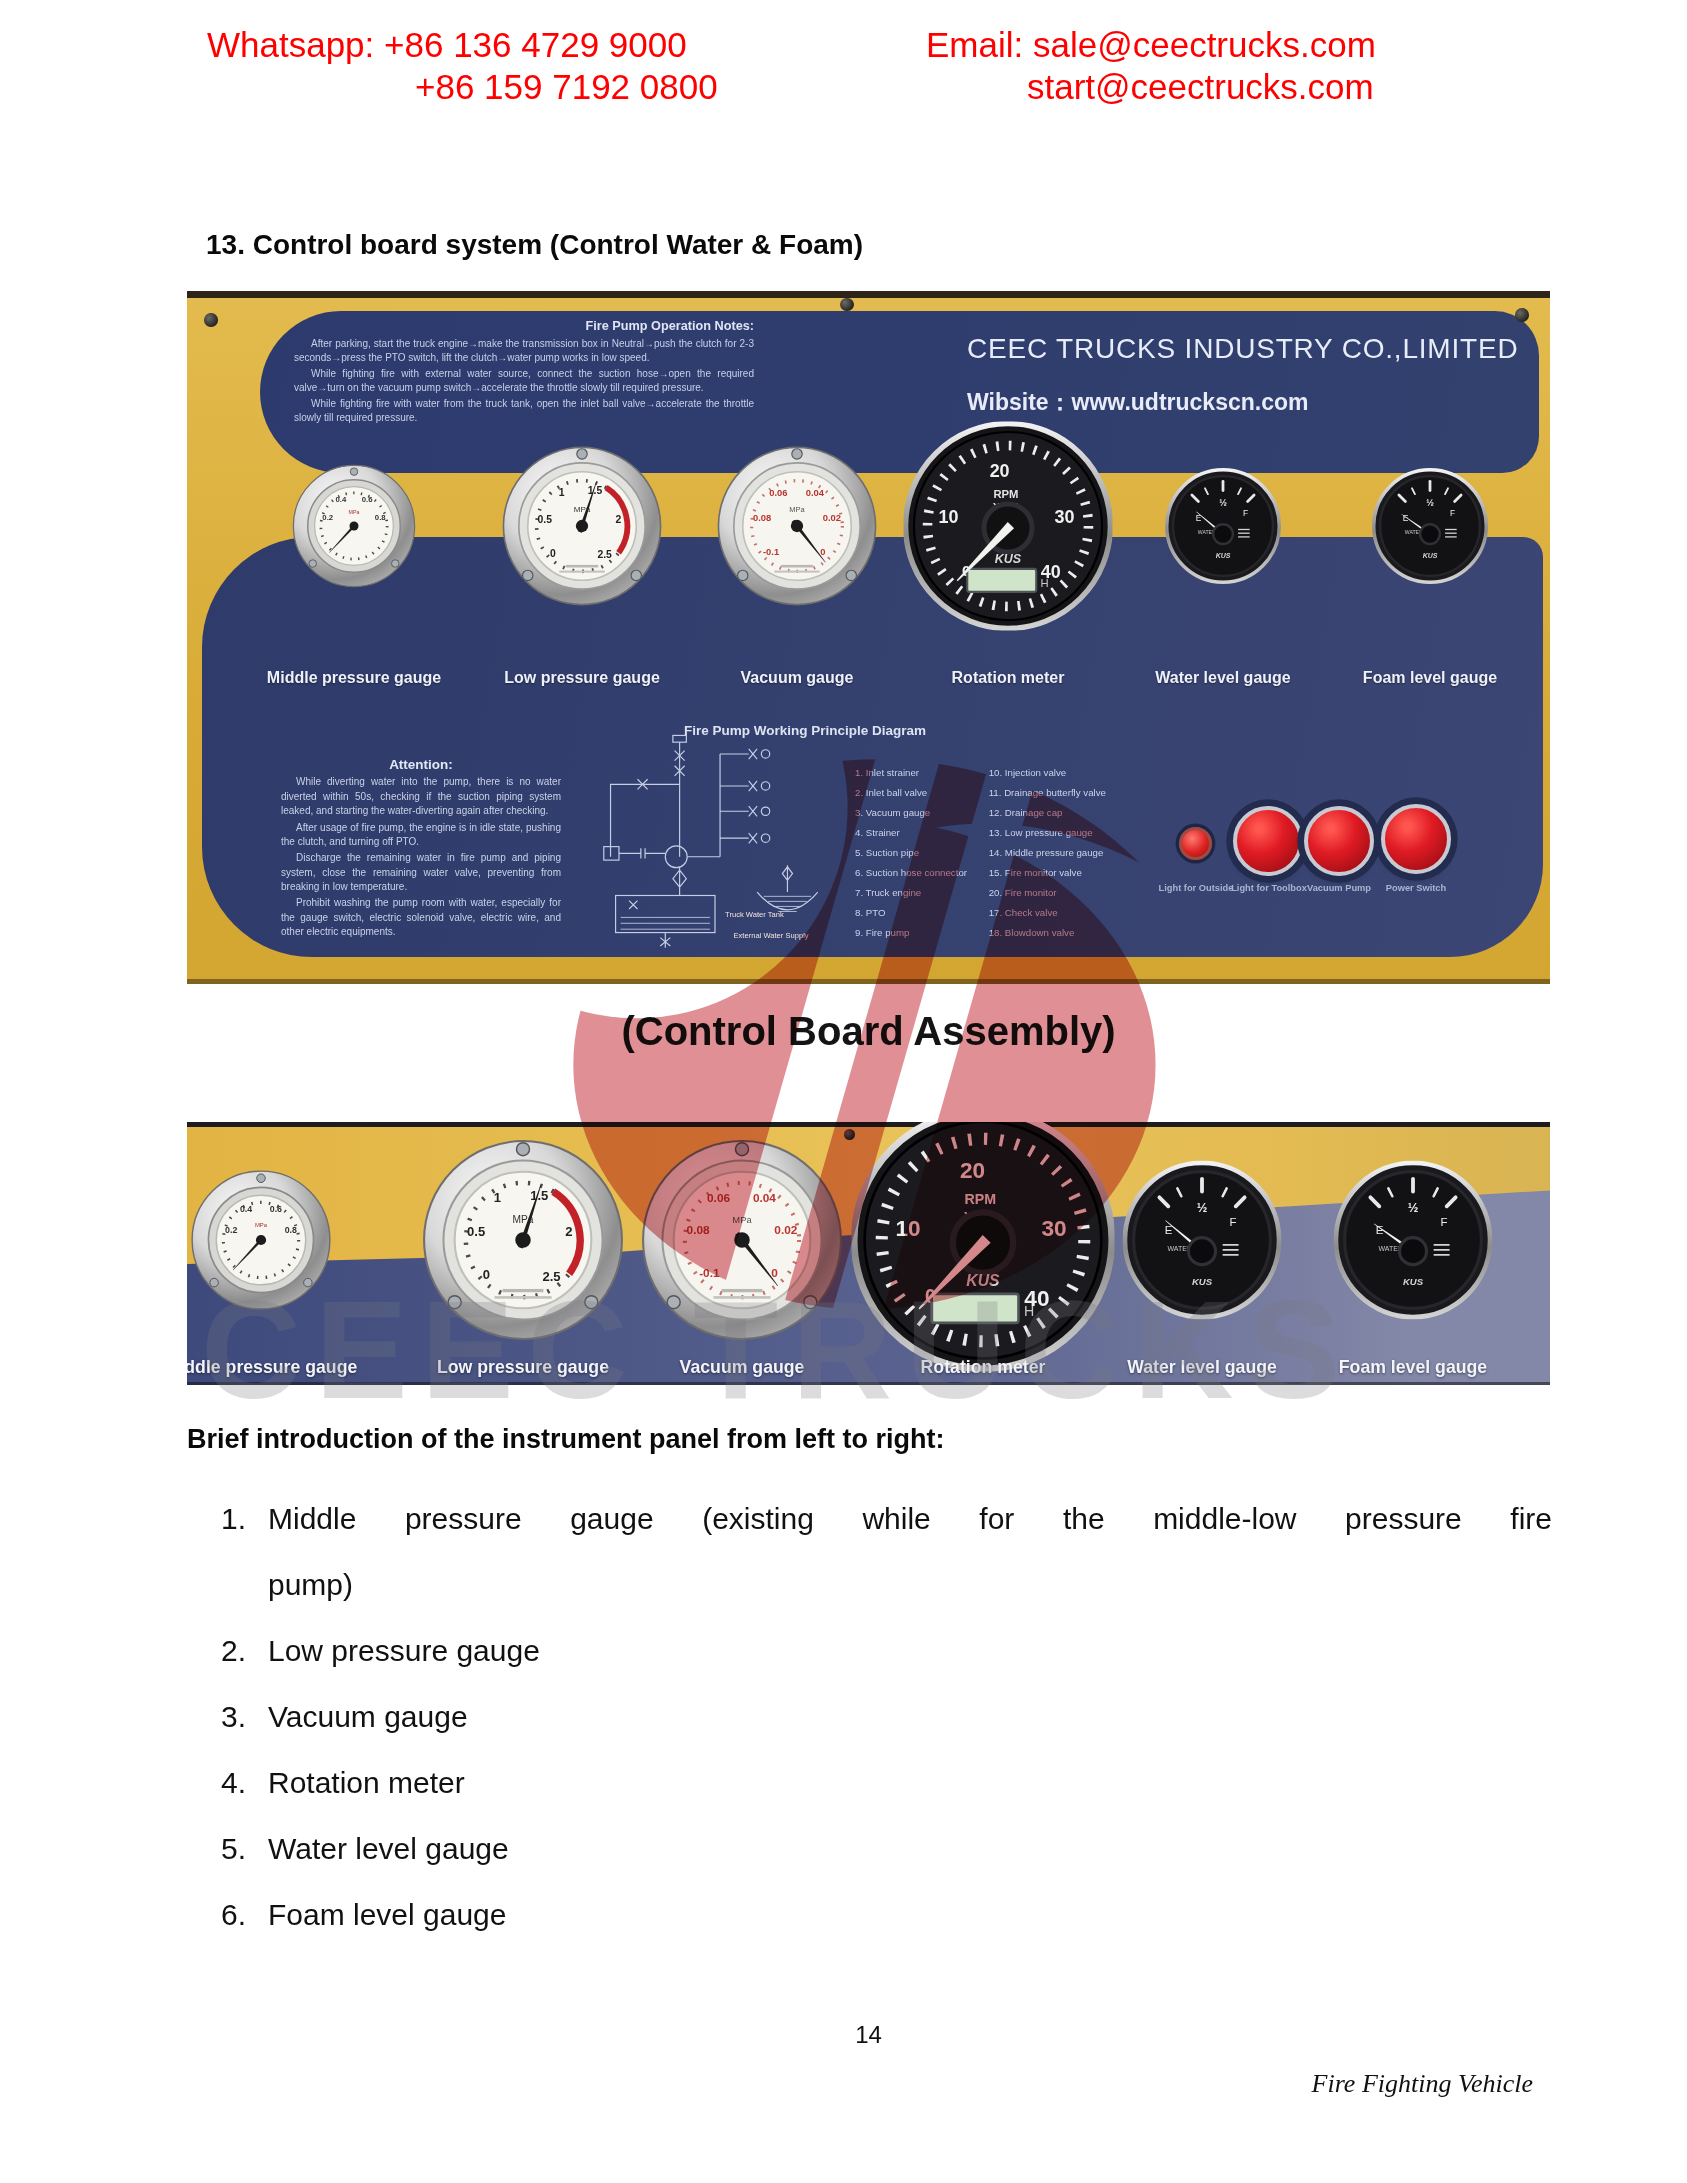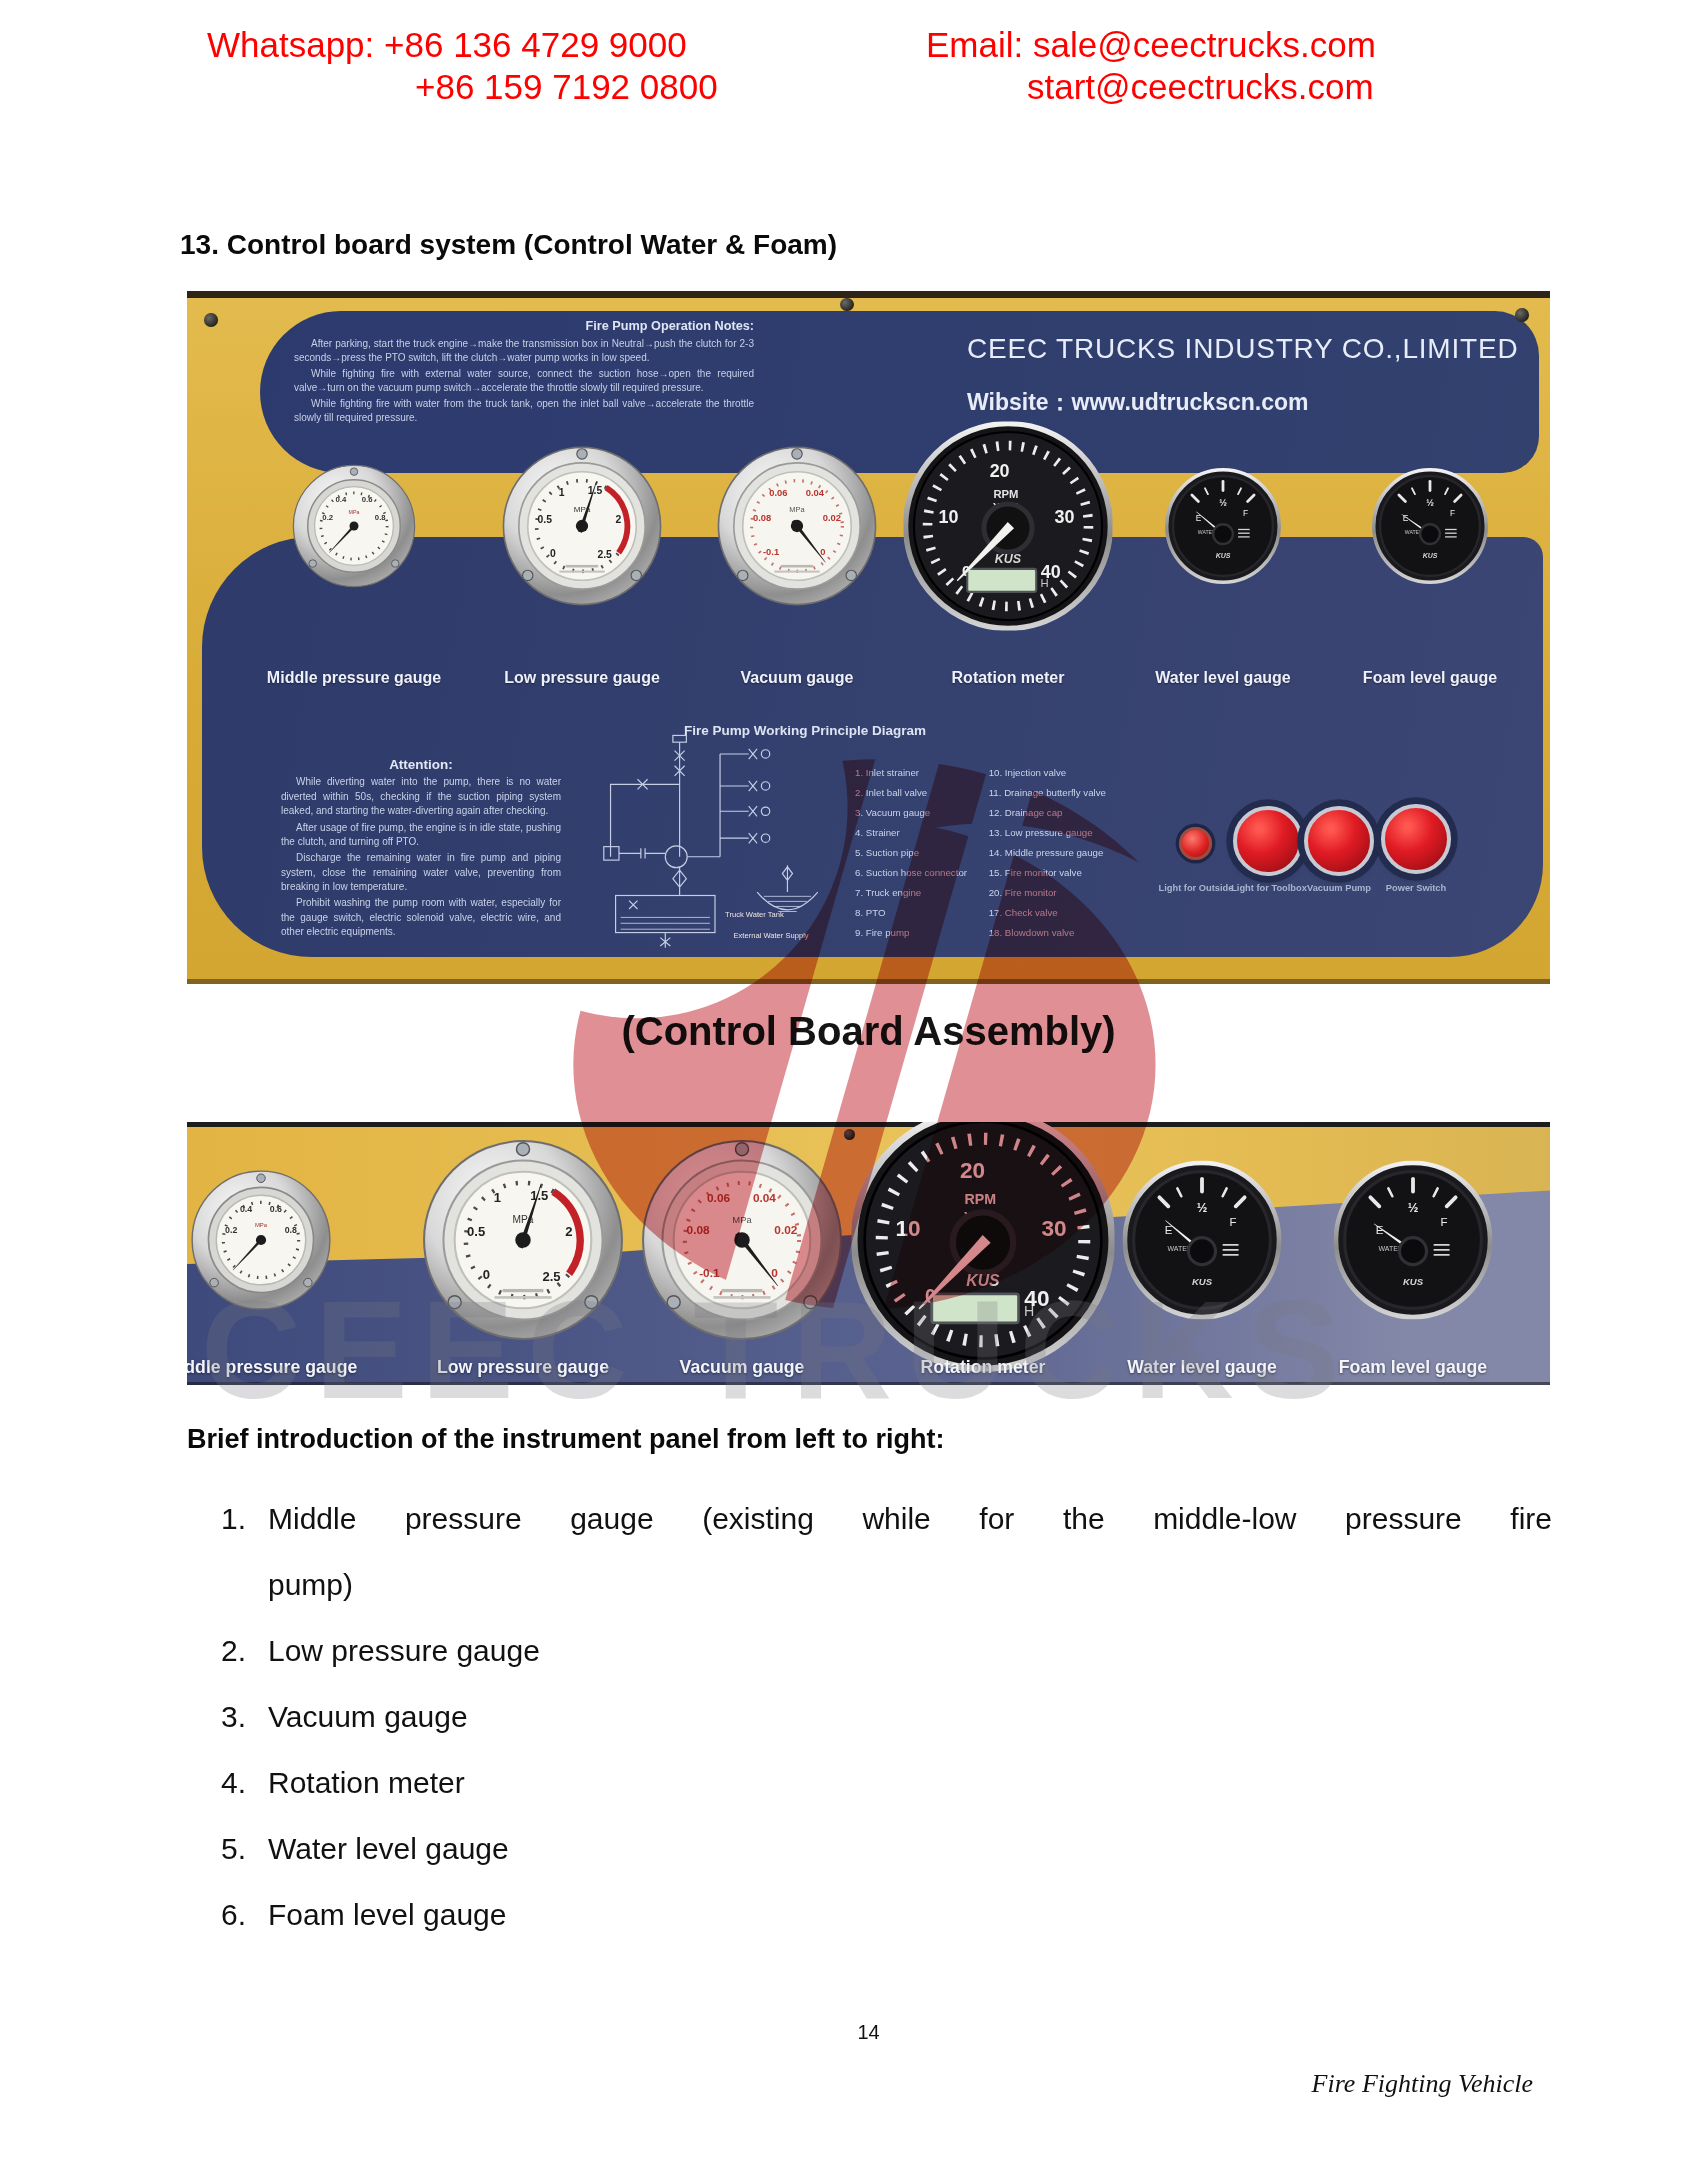--- a/index.html
+++ b/index.html
@@ -13,21 +13,21 @@
 
   
   .h-section{position:absolute;font-size:28px;font-weight:bold;color:#0a0a0a;white-space:nowrap;}
   .caption{position:absolute;left:187px;width:1363px;text-align:center;font-size:40px;font-weight:bold;color:#141414;}
   .intro-h{position:absolute;font-size:27px;font-weight:bold;color:#0a0a0a;white-space:nowrap;}
   .olist{position:absolute;left:221px;top:1486px;width:1331px;}
   .olist .row{display:flex;align-items:flex-start;font-size:30px;color:#111;line-height:66px;}
   .olist .num{width:47px;flex:0 0 47px;text-align:left;}
   .olist .itx{flex:1;}
   .just1{text-align:justify;-moz-text-align-last:justify;text-align-last:justify;}
-  .pgnum{position:absolute;left:187px;width:1363px;top:2021px;text-align:center;font-size:20px;color:#111;}
+  .pgnum{position:absolute;left:187px;width:1363px;top:2021px;text-align:center;font-size:24px;color:#111;}
   .footer{position:absolute;right:154px;top:2069px;font-size:26px;font-style:italic;font-family:"Liberation Serif",serif;color:#101010;}
 
   
   .photo1{position:absolute;left:187px;top:291px;width:1363px;height:693px;background:linear-gradient(#e3bb4e,#d8ab36 60%,#d3a531);overflow:hidden;}
   .photo1 .edge-top{position:absolute;left:0;top:0;width:100%;height:6.7px;background:#2e2518;}
   .photo1 .edge-bot{position:absolute;left:0;bottom:0;width:100%;height:5px;background:rgba(60,45,15,.55);}
   .p1-toppanel{position:absolute;left:73px;top:20px;width:1279px;height:162px;background:linear-gradient(100deg,#2c3a6e,#33416f);border-radius:84px 46px 38px 84px;}
   .p1-lowpanel{position:absolute;left:15px;top:246px;width:1341px;height:420px;background:linear-gradient(100deg,#2e3b6b,#35416f 55%,#3c4674);border-radius:110px 20px 93px 110px;}
   .notes{position:absolute;left:34px;top:6.7px;width:460px;color:#c7d0e7;}
   .notes h4{margin:1.7px 0 3.4px 0;text-align:right;font-size:12.7px;color:#dfe5f5;}
@@ -88,21 +88,21 @@
 
   <div class="hdr" style="left:207px;top:23.6px;">
     <span>Whatsapp: +86 136 4729 9000</span>
     <span class="l2" style="margin-left:208px;">+86 159 7192 0800</span>
   </div>
   <div class="hdr" style="left:926px;top:23.6px;">
     <span>Email: sale@ceectrucks.com</span>
     <span class="l2" style="margin-left:101px;">start@ceectrucks.com</span>
   </div>
 
-  <div class="h-section" style="left:180px;top:229px;">13. Control board system (Control Water &amp; Foam)</div>
+  <div class="h-section" style="left:206px;top:229px;">13. Control board system (Control Water &amp; Foam)</div>
 
   <div class="photo1">
     <div class="edge-top"></div>
 
     <div class="p1-toppanel">
       <div class="notes">
         <h4>Fire Pump Operation Notes:</h4>
         <p>After parking, start the truck engine→make the transmission box in Neutral→push the clutch for 2-3 seconds→press the PTO switch, lift the clutch→water pump works in low speed.</p>
         <p>While fighting fire with external water source, connect the suction hose→open the required valve→turn on the vacuum pump switch→accelerate the throttle slowly till required pressure.</p>
         <p>While fighting fire with water from the truck tank, open the inlet ball valve→accelerate the throttle slowly till required pressure.</p>

